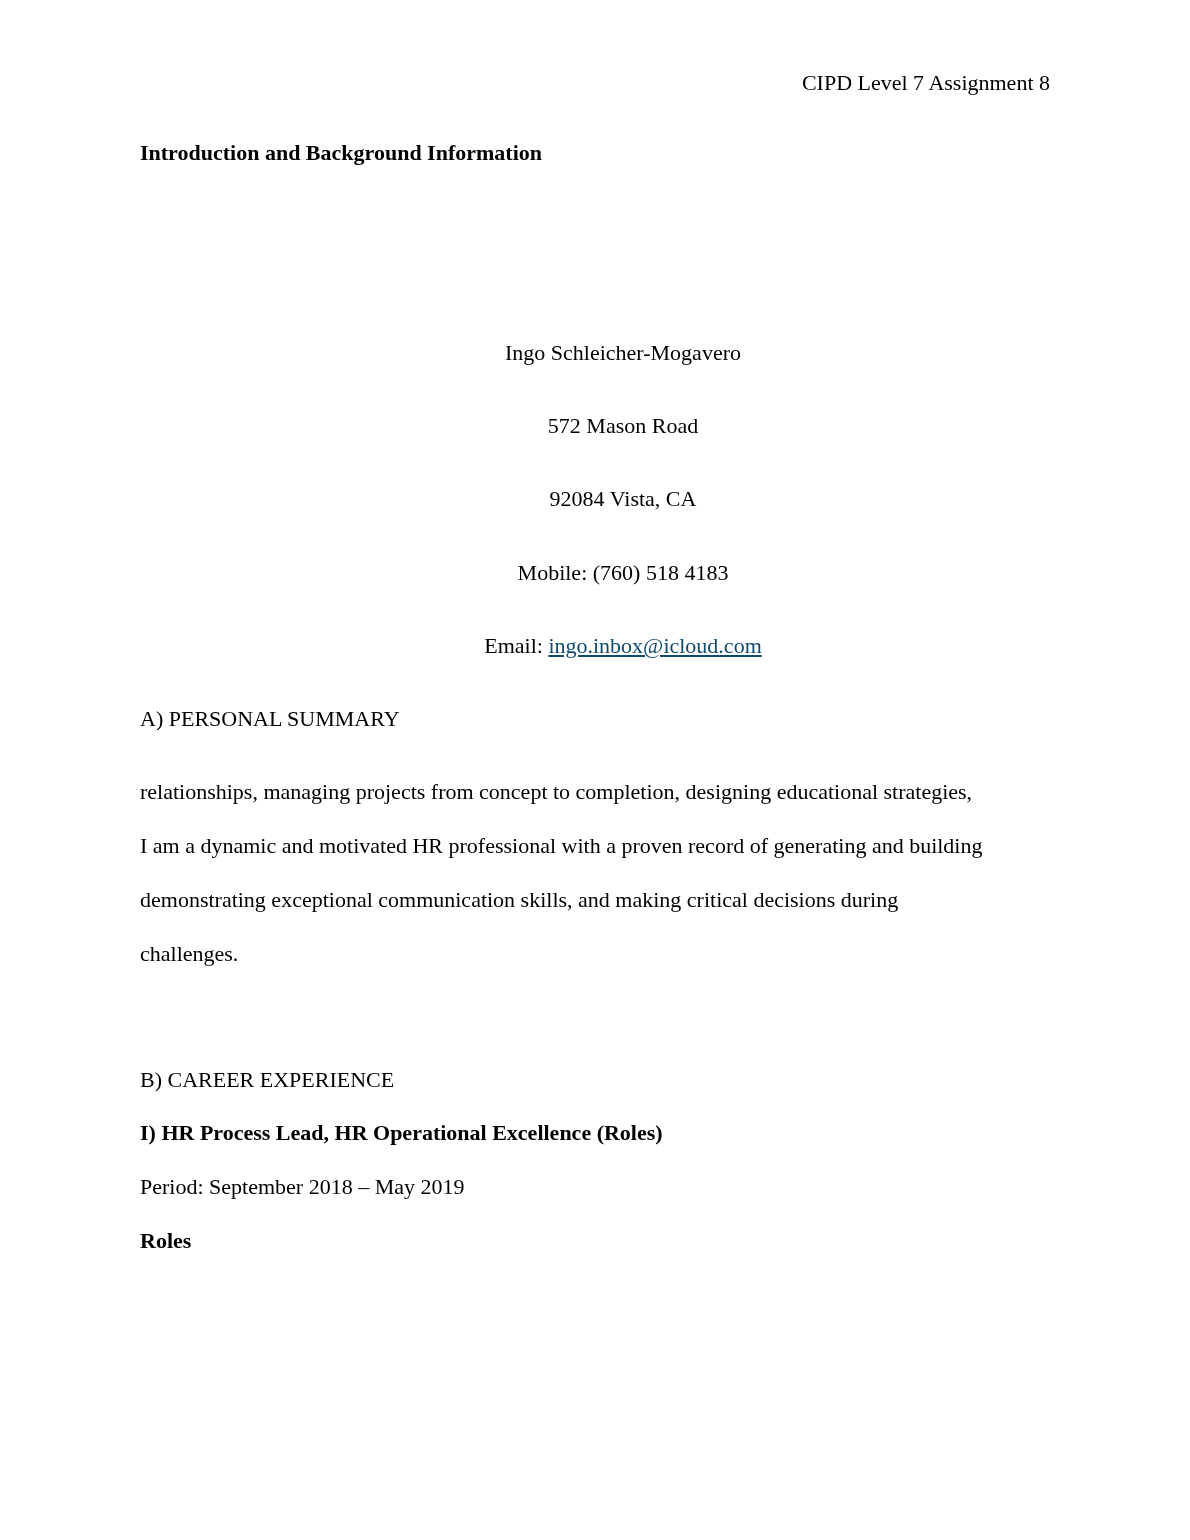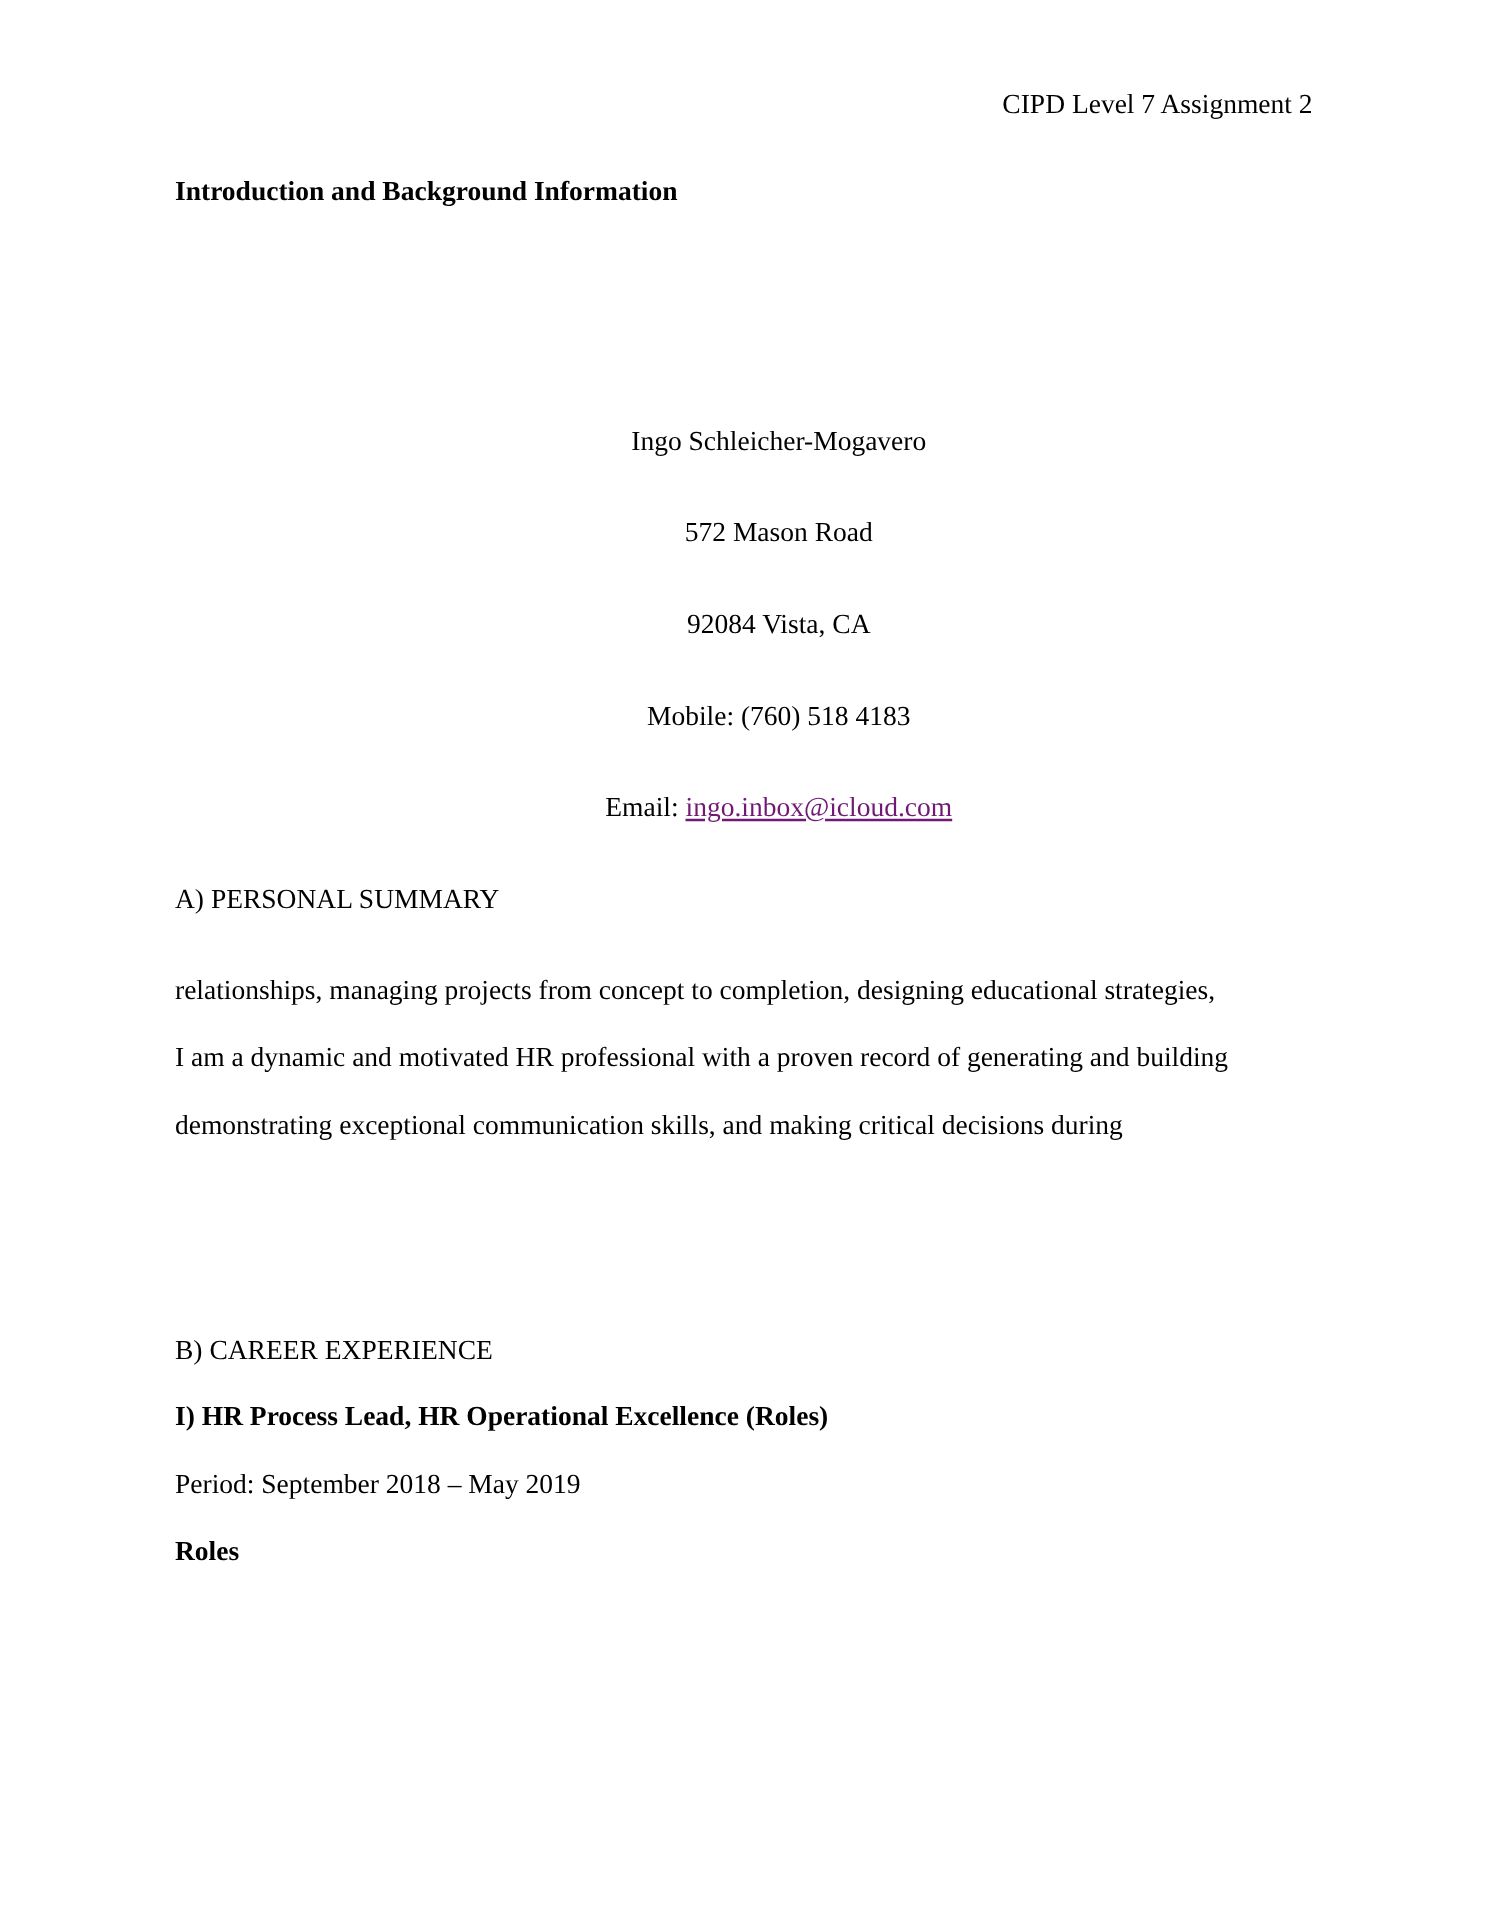--- a/index.html
+++ b/index.html
@@ -27,61 +27,62 @@
     }
     .left { left: 140px; }
     .center {
       left: 0;
       width: 1190px;
       text-align: center;
       margin-left: 28px;
     }
     .bold { font-weight: bold; }
     .link {
-      color: #701a75;
+      color: #0c4a6e;
       text-decoration: underline;
     }
     .para {
       position: absolute;
       left: 140px;
       width: 910px;
     }
     .para .line {
       display: block;
       white-space: nowrap;
       height: 54px;
       line-height: 28px;
     }
   </style>
 </head>
 <body>
 
 <div>
 
-  <div class="abs header">CIPD Level 7 Assignment 2</div>
+  <div class="abs header">CIPD Level 7 Assignment 8</div>
 
   <div class="abs left bold" style="top:139px;">Introduction and Background Information</div>
 
   <div class="para" style="top:212px;">
   </div>
 
   <div class="abs center" style="top:339px;">Ingo Schleicher-Mogavero</div>
   <div class="abs center" style="top:412px;">572 Mason Road</div>
   <div class="abs center" style="top:485px;">92084 Vista, CA</div>
   <div class="abs center" style="top:559px;">Mobile: (760) 518 4183</div>
   <div class="abs center" style="top:632px;">
     <span>Email: </span><a class="link">ingo.inbox@icloud.com</a>
   </div>
 
   <div class="abs left" style="top:705px;text-align:center;">A) PERSONAL SUMMARY</div>
 
   <div class="para" style="top:778px;">
     <span class="line">relationships, managing projects from concept to completion, designing educational strategies,</span>
     <span class="line">I am a dynamic and motivated HR professional with a proven record of generating and building</span>
     <span class="line">demonstrating exceptional communication skills, and making critical decisions during</span>
+    <span class="line">challenges.</span>
   </div>
 
   <div class="abs left" style="top:1066px;">B) CAREER EXPERIENCE</div>
 
   <div class="abs left bold" style="top:1119px;">I) HR Process Lead, HR Operational Excellence (Roles)</div>
   <div class="abs left" style="top:1173px;">Period: September 2018 – May 2019</div>
   <div class="abs left bold" style="top:1227px;">Roles</div>
 
 </div>
 

